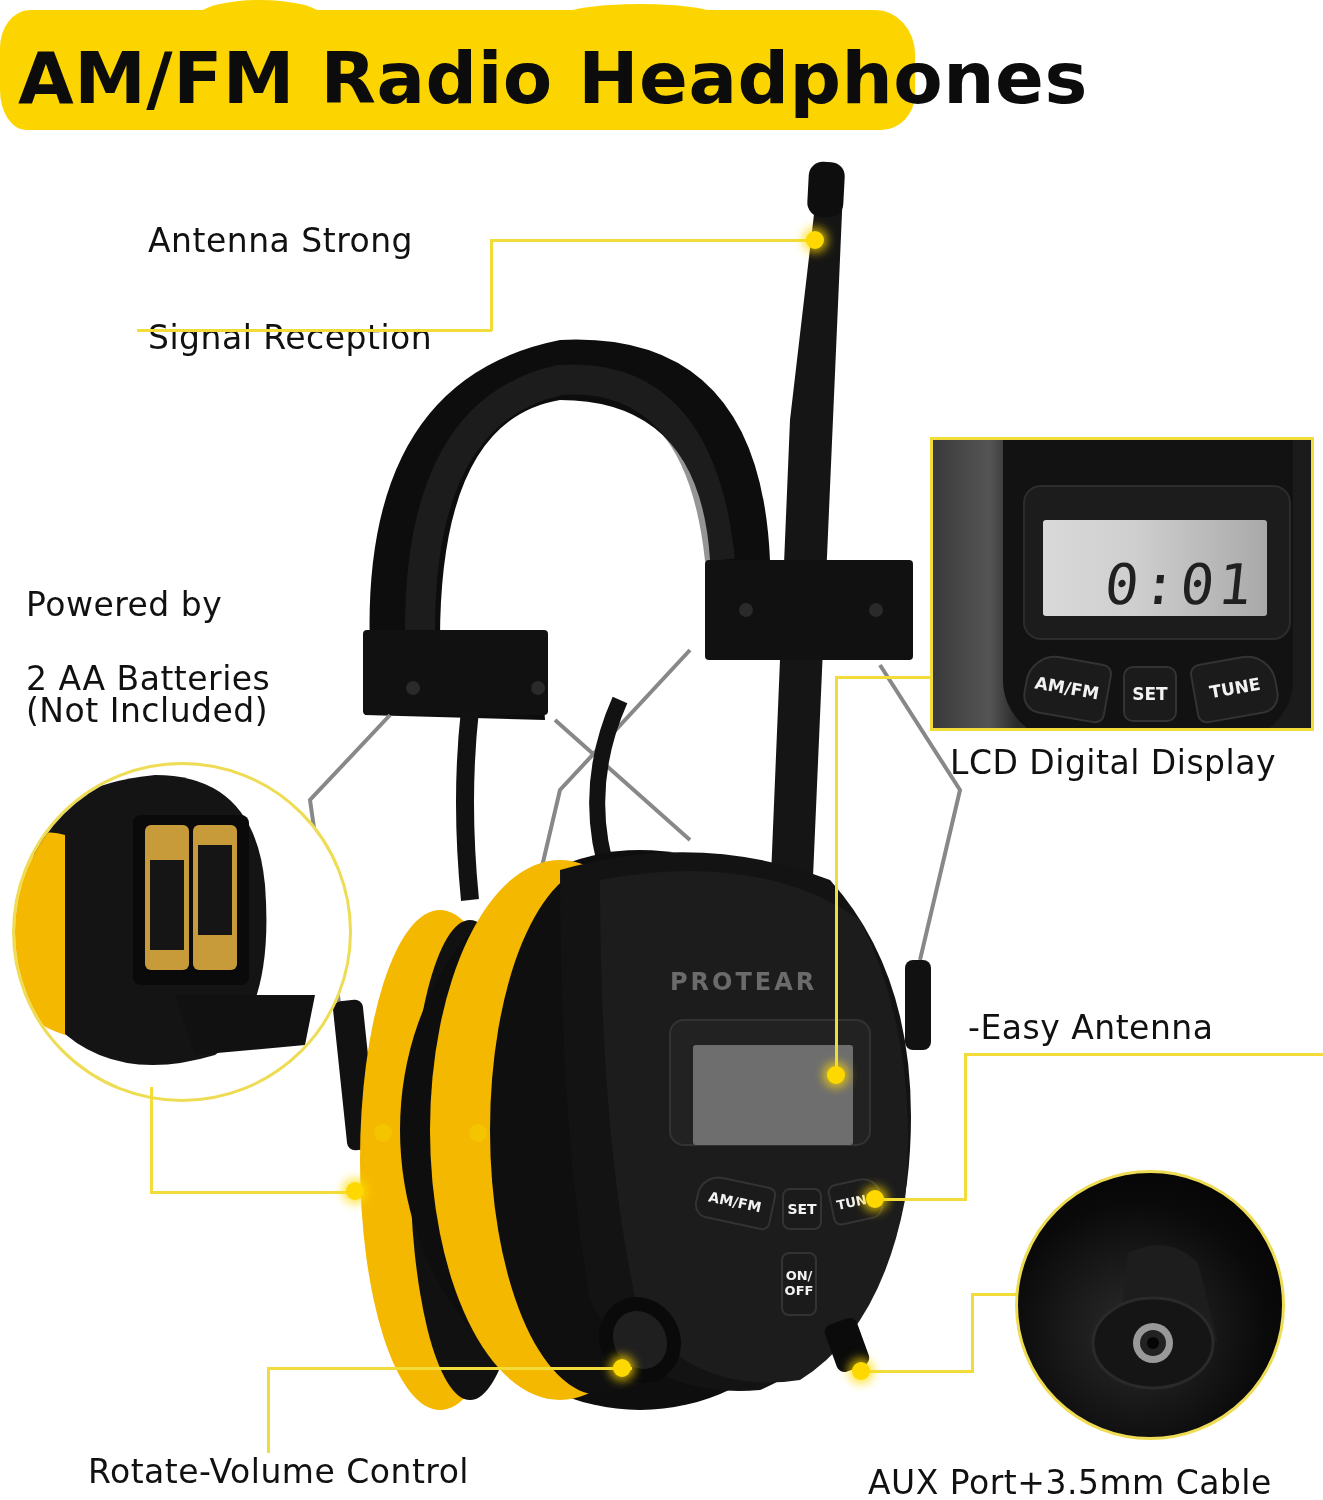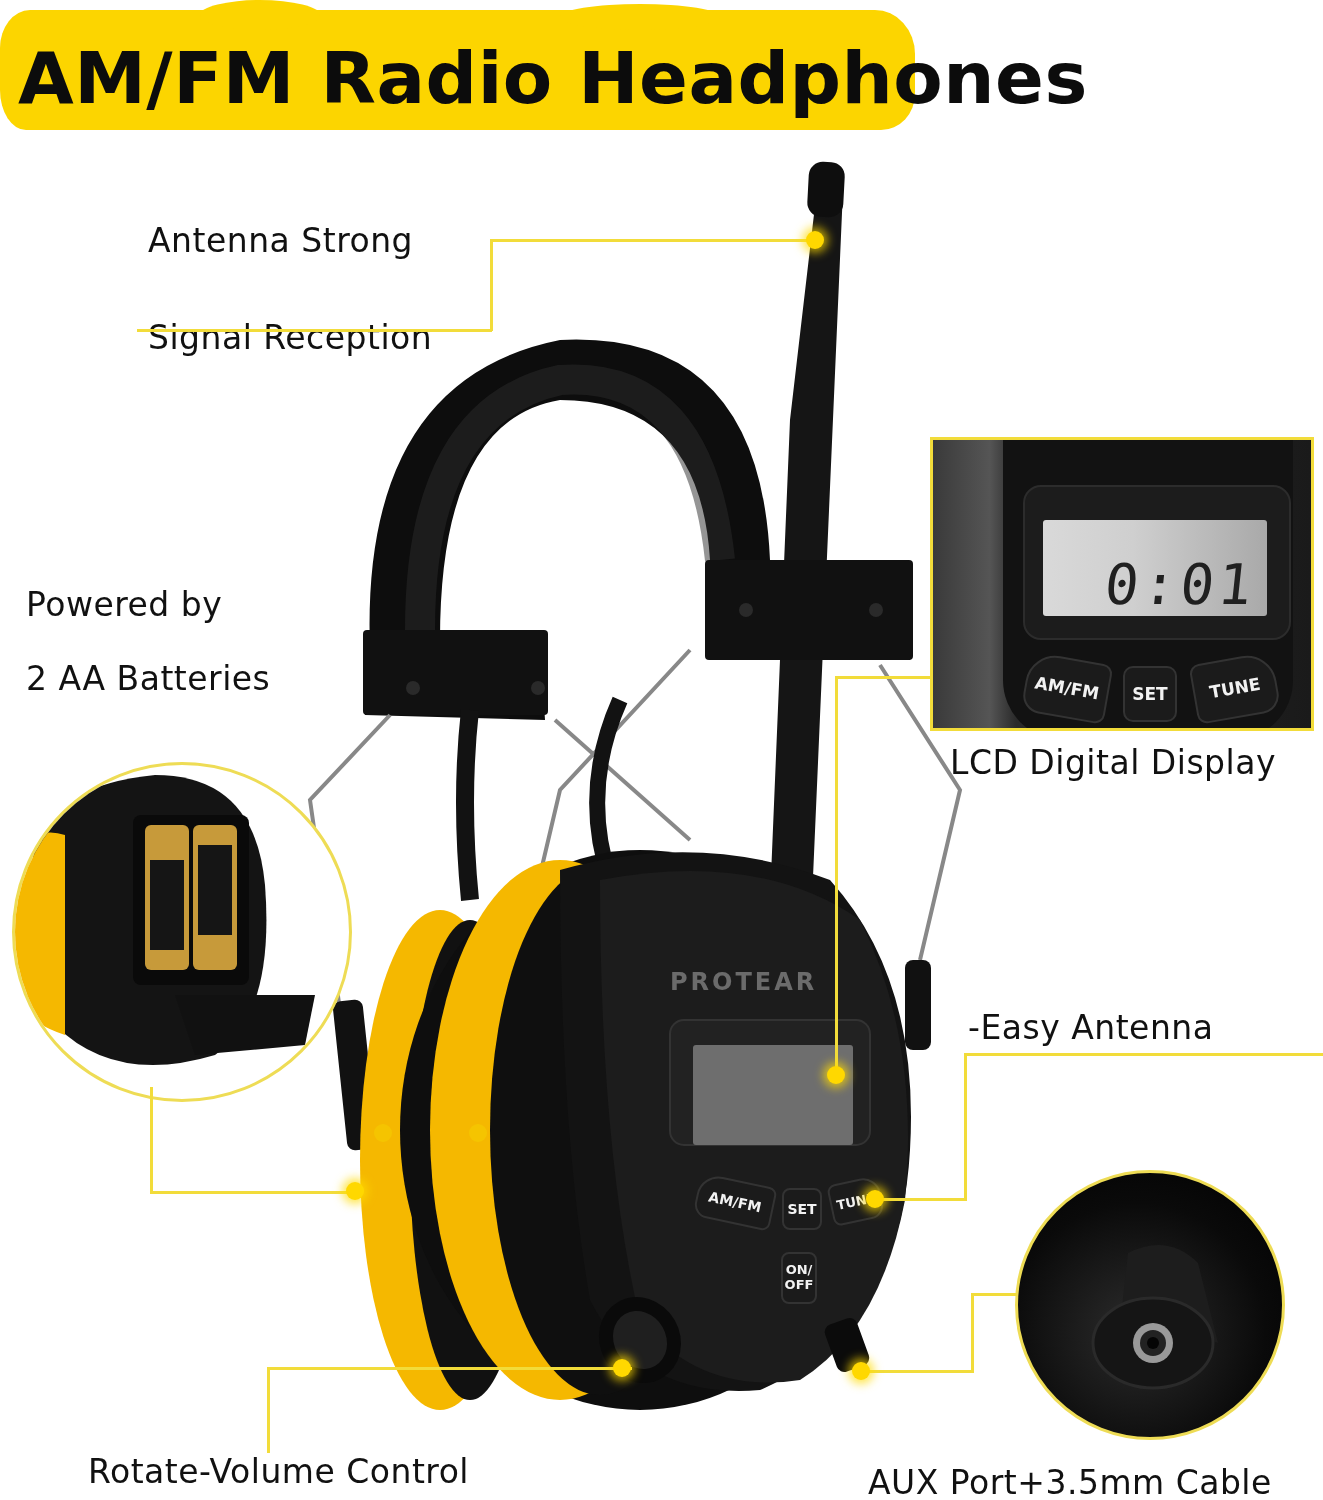--- a/index.html
+++ b/index.html
@@ -130,34 +130,35 @@
       <ellipse cx="640" cy="1340" rx="40" ry="44" fill="#0a0a0a" transform="rotate(-30 640 1340)"></ellipse>
       <ellipse cx="640" cy="1340" rx="26" ry="30" fill="#1f1f1f" transform="rotate(-30 640 1340)"></ellipse>
     </g>
 
     <rect x="830" y="1320" width="34" height="50" rx="8" fill="#0b0b0b" transform="rotate(-20 847 1345)"></rect>
   </svg>
 
   <div class="lcd-btn" style="left:696px;top:1180px;width:78px;height:44px;border-radius:22px 8px 8px 14px;transform:rotate(12deg);font-size:14px;">AM/FM</div>
   <div class="lcd-btn" style="left:782px;top:1188px;width:40px;height:42px;border-radius:8px;font-size:14px;">SET</div>
   <div class="lcd-btn" style="left:830px;top:1180px;width:52px;height:42px;border-radius:8px 18px 14px 8px;transform:rotate(-12deg);font-size:13px;">TUNE</div>
-  <div class="lcd-btn" style="left:781px;top:1252px;width:36px;height:52px;border-radius:8px;flex-direction:column;font-size:13px;line-height:1.15;">
+  <div class="lcd-btn" style="left:781px;top:1252px;width:36px;height:64px;border-radius:8px;flex-direction:column;font-size:13px;line-height:1.15;">
     <span>ON/</span>
     <span>OFF</span>
   </div>
 
   <div class="label" style="left:148px;top:224px;">Antenna Strong</div>
   <div class="label" style="left:148px;top:289px;margin-top:32px;">Signal Reception</div>
   <div class="line" style="left:137px;top:329px;width:355px;height:3px;"></div>
   <div class="line" style="left:490px;top:239px;width:3px;height:92px;"></div>
   <div class="line" style="left:490px;top:239px;width:325px;height:3px;"></div>
   <div class="dot" style="left:806px;top:231px;"></div>
 
   <div class="label" style="left:26px;top:588px;">Powered by</div>
   <div class="label" style="left:26px;top:662px;text-align:right;">2 AA Batteries</div>
+  <div class="label" style="left:26px;top:694px;">(Not Included)</div>
 
   <div class="battery-inset">
     <svg width="340" height="340" viewBox="0 0 340 340">
       <path d="M20 80 Q40 20 140 10 Q240 10 250 120 Q260 250 200 290 Q100 320 40 260 Q0 200 20 80 Z" fill="#141414"></path>
       <path d="M0 90 Q20 60 50 70 L50 270 Q20 260 0 240 Z" fill="#f5b800"></path>
       <rect x="118" y="50" width="116" height="170" rx="8" fill="#0a0a0a"></rect>
       <rect x="130" y="60" width="44" height="145" rx="6" fill="#c79a3a"></rect>
       <rect x="178" y="60" width="44" height="145" rx="6" fill="#c79a3a"></rect>
       <rect x="135" y="95" width="34" height="90" fill="#151515"></rect>
       <rect x="183" y="80" width="34" height="90" fill="#151515"></rect>

